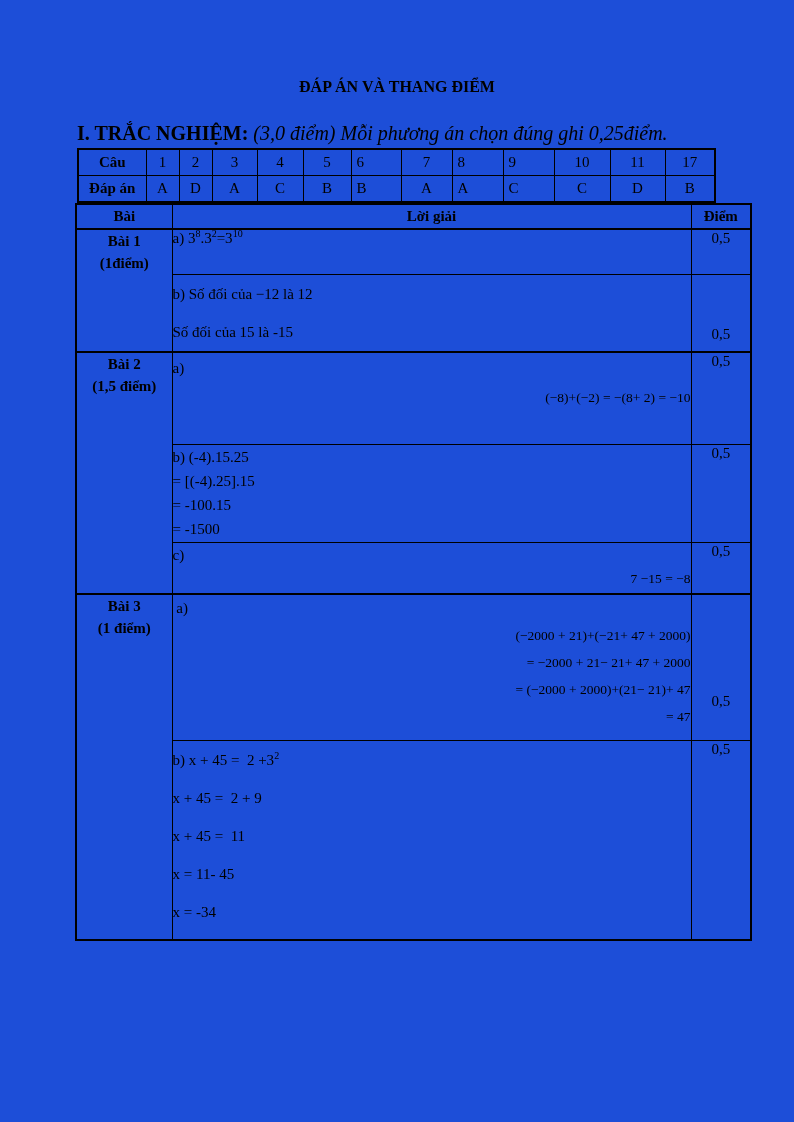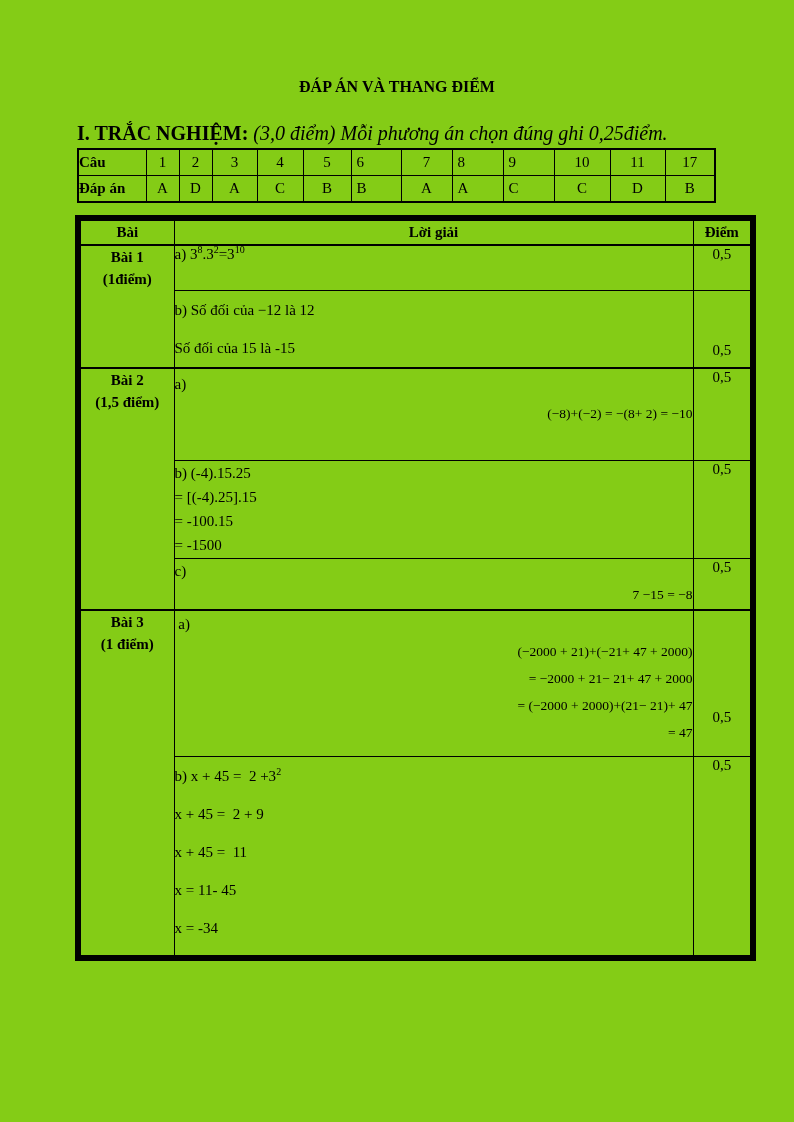--- a/index.html
+++ b/index.html
@@ -1,19 +1,19 @@
 <!DOCTYPE html>
 <html lang="vi"><head>
 <meta charset="utf-8">
 <style>
   html,body{margin:0;padding:0;background:#fff;}
   .page{
     position:relative;
     width:794px;height:1122px;
-    background:#84cc16;
+    background:#1d4ed8;
     font-family:"Liberation Serif","DejaVu Serif",serif;
     color:#000;
     overflow:hidden;
   }
   .doc-title{
     margin:78px 0 0 0;
     text-align:center;
     font-size:16px;
     font-weight:bold;
   }
@@ -35,34 +35,34 @@
   table.t1 td,table.t1 th{
     border:1px solid #000;
     height:25px;
     font-size:15px;
     text-align:center;
     vertical-align:middle;
     padding:0;
     overflow:hidden;
   }
   table.t1 th{
-    text-align:left;
+    text-align:center;
     font-weight:bold;
   }
   table.t1 td.al{
     text-align:left;
     padding-left:5px;
   }
 
   
   table.t2{
     border-collapse:collapse;
-    border:6px solid #000000;
+    border:2px solid #000000;
     margin-left:75px;
-    margin-top:12px;
+    margin-top:0;
     table-layout:fixed;
   }
   table.t2 th,table.t2 td{
     border:1px solid #000;
     padding:0;
     font-size:15px;
     vertical-align:top;
   }
   table.t2 tr.hdr th{
     height:23px;

